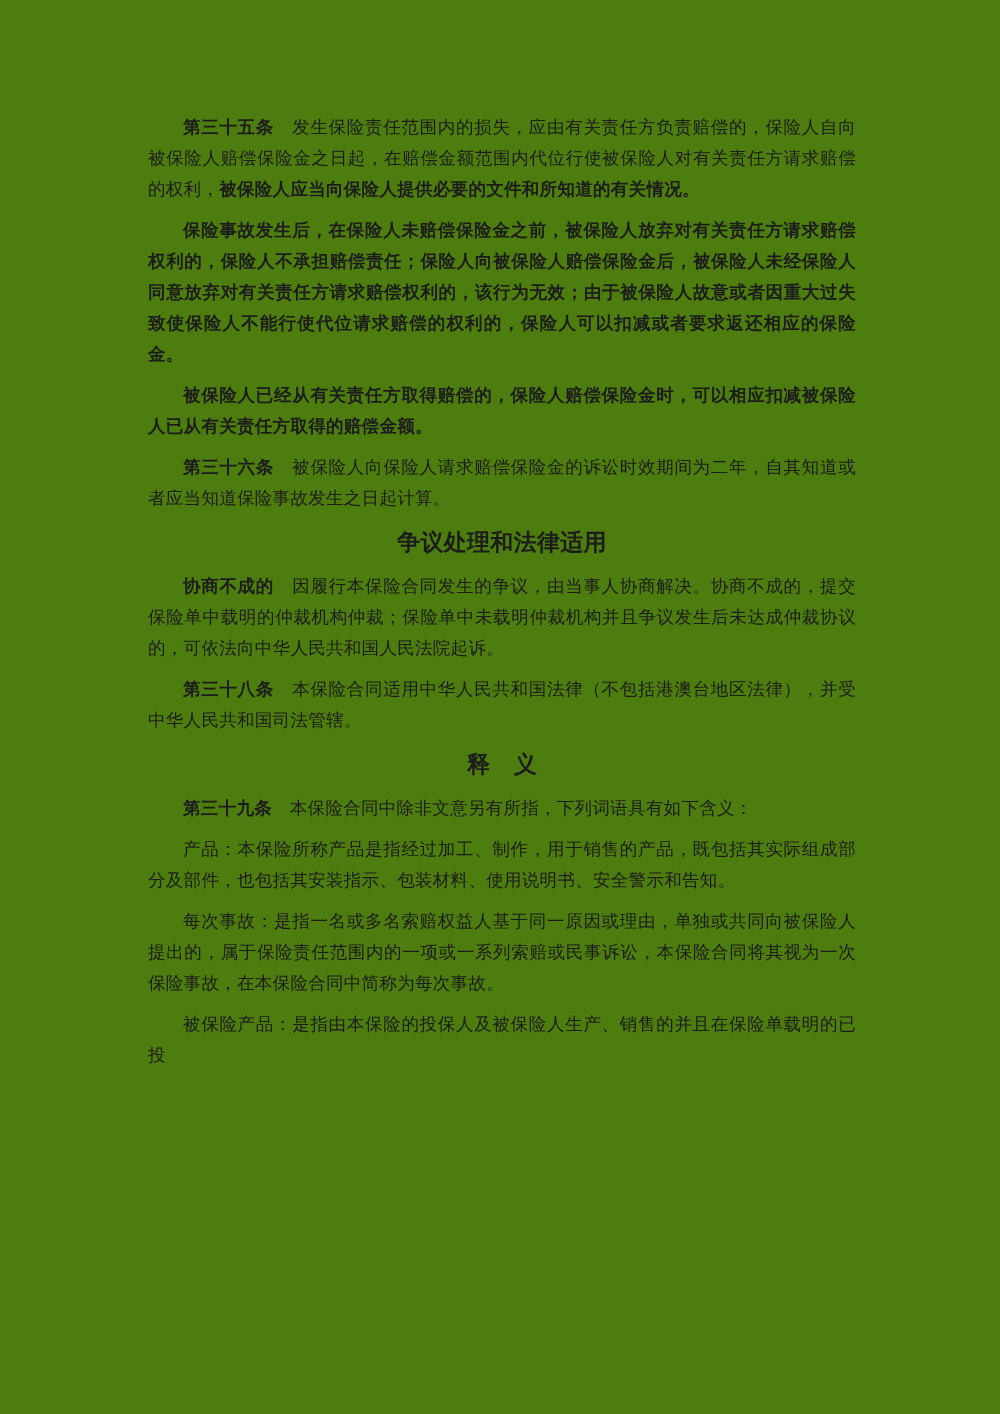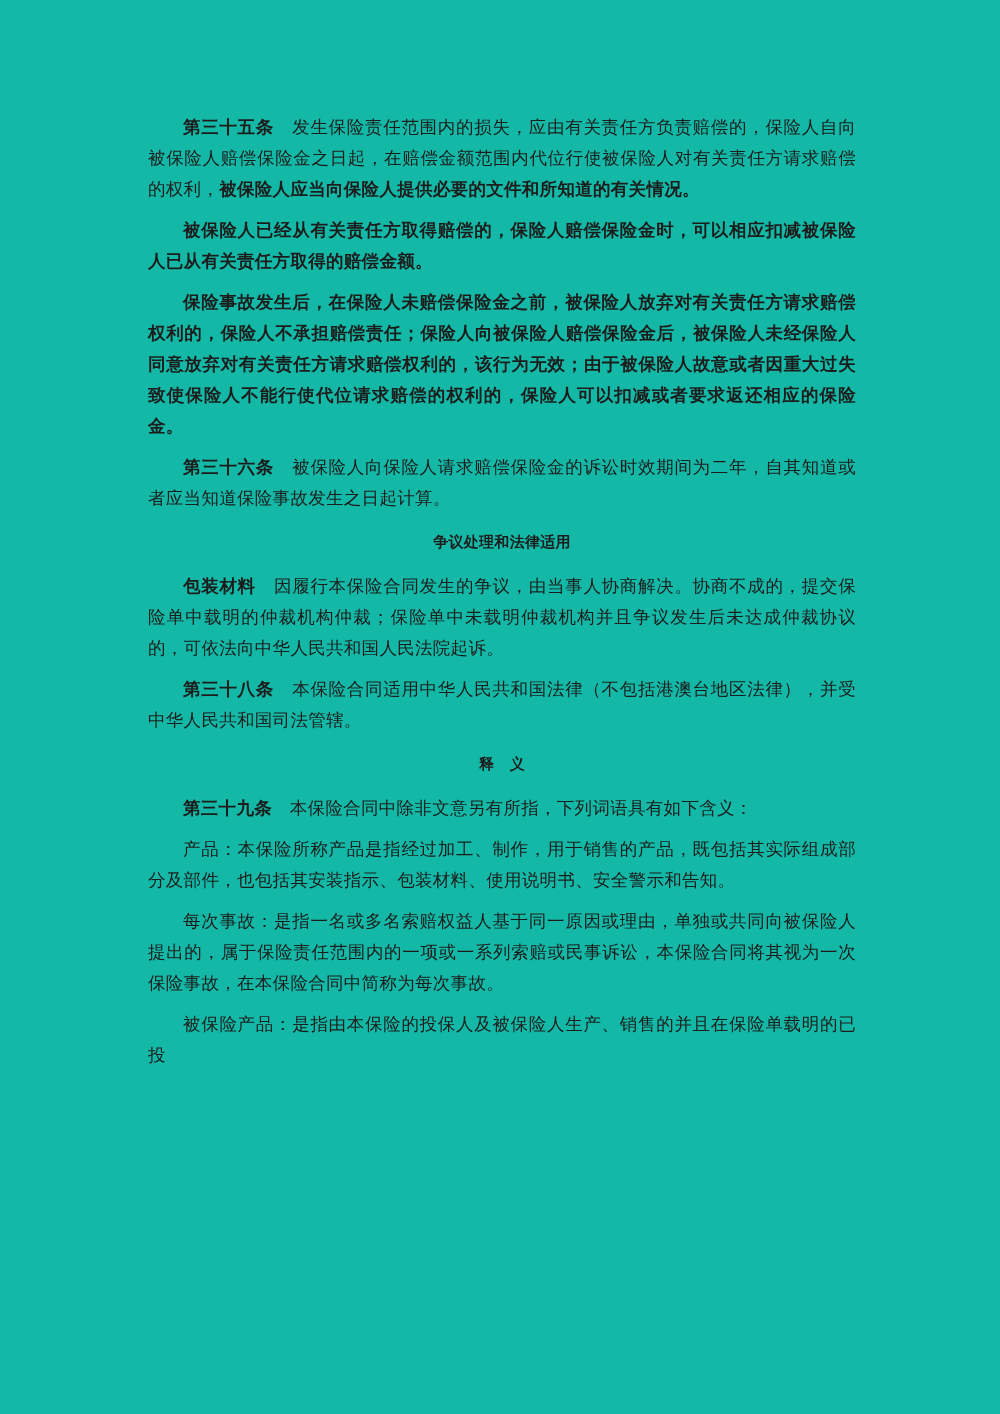--- a/index.html
+++ b/index.html
@@ -13,74 +13,74 @@
     overflow: hidden;
     font-family: "Liberation Serif", "DejaVu Serif", serif;
     color: #1c1c1c;
   }
   .page {
     position: absolute;
     top: 0;
     left: 0;
     width: 1000px;
     height: 1414px;
-    background: #14b8a6;
+    background: #4d7c0f;
   }
   .content {
     position: absolute;
     top: 112px;
     left: 148px;
     width: 708px;
   }
   .para {
     margin: 0 0 10px 0;
     font-size: 17.5px;
     line-height: 31px;
     text-align: justify;
     text-indent: 2em;
     letter-spacing: 0.3px;
   }
   .heading {
     margin: 13px 0 13px 0;
-    font-size: 15px;
+    font-size: 23px;
     line-height: 31px;
     text-align: center;
     font-weight: bold;
     letter-spacing: 0.3px;
   }
   .b {
     font-weight: bold;
   }
 </style>
 </head>
 <body>
 
 <div class="page">
   <div class="content">
 
     <p class="para">
       <span class="b">第三十五条</span><span>　发生保险责任范围内的损失，应由有关责任方负责赔偿的，保险人自向被保险人赔偿保险金之日起，在赔偿金额范围内代位行使被保险人对有关责任方请求赔偿的权利，</span><span class="b">被保险人应当向保险人提供必要的文件和所知道的有关情况。</span>
     </p>
 
     <p class="para">
-      <span class="b">被保险人已经从有关责任方取得赔偿的，保险人赔偿保险金时，可以相应扣减被保险人已从有关责任方取得的赔偿金额。</span>
+      <span class="b">保险事故发生后，在保险人未赔偿保险金之前，被保险人放弃对有关责任方请求赔偿权利的，保险人不承担赔偿责任；保险人向被保险人赔偿保险金后，被保险人未经保险人同意放弃对有关责任方请求赔偿权利的，该行为无效；由于被保险人故意或者因重大过失致使保险人不能行使代位请求赔偿的权利的，保险人可以扣减或者要求返还相应的保险金。</span>
     </p>
 
     <p class="para">
-      <span class="b">保险事故发生后，在保险人未赔偿保险金之前，被保险人放弃对有关责任方请求赔偿权利的，保险人不承担赔偿责任；保险人向被保险人赔偿保险金后，被保险人未经保险人同意放弃对有关责任方请求赔偿权利的，该行为无效；由于被保险人故意或者因重大过失致使保险人不能行使代位请求赔偿的权利的，保险人可以扣减或者要求返还相应的保险金。</span>
+      <span class="b">被保险人已经从有关责任方取得赔偿的，保险人赔偿保险金时，可以相应扣减被保险人已从有关责任方取得的赔偿金额。</span>
     </p>
 
     <p class="para">
       <span class="b">第三十六条</span><span>　被保险人向保险人请求赔偿保险金的诉讼时效期间为二年，自其知道或者应当知道保险事故发生之日起计算。</span>
     </p>
 
     <h2 class="heading">争议处理和法律适用</h2>
 
     <p class="para">
-      <span class="b">包装材料</span><span>　因履行本保险合同发生的争议，由当事人协商解决。协商不成的，提交保险单中载明的仲裁机构仲裁；保险单中未载明仲裁机构并且争议发生后未达成仲裁协议的，可依法向中华人民共和国人民法院起诉。</span>
+      <span class="b">协商不成的</span><span>　因履行本保险合同发生的争议，由当事人协商解决。协商不成的，提交保险单中载明的仲裁机构仲裁；保险单中未载明仲裁机构并且争议发生后未达成仲裁协议的，可依法向中华人民共和国人民法院起诉。</span>
     </p>
 
     <p class="para">
       <span class="b">第三十八条</span><span>　本保险合同适用中华人民共和国法律（不包括港澳台地区法律），并受中华人民共和国司法管辖。</span>
     </p>
 
 
 
 
     <h2 class="heading">释　义</h2>

